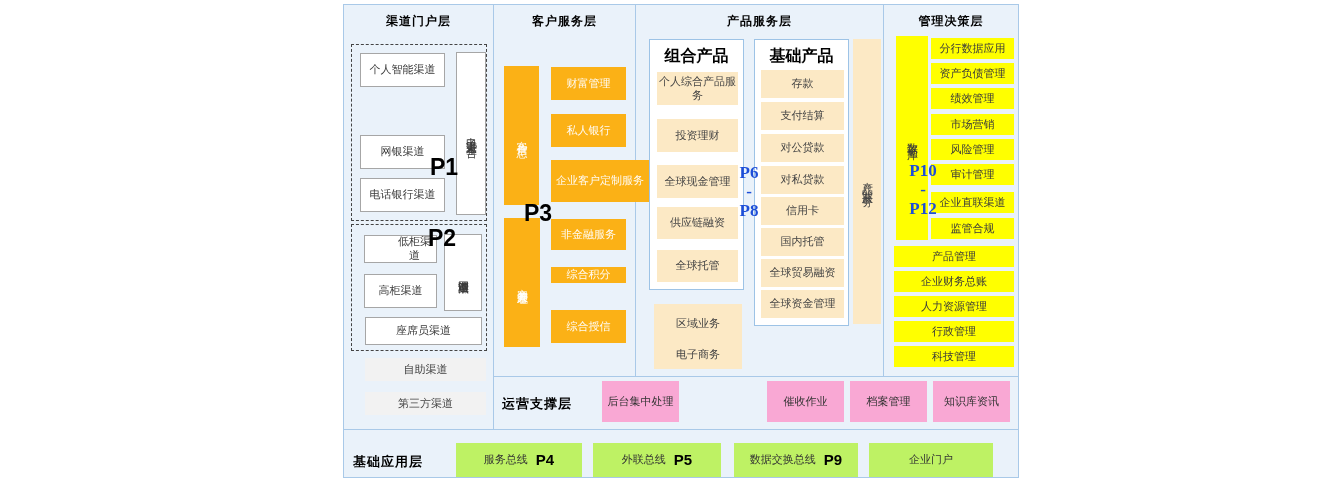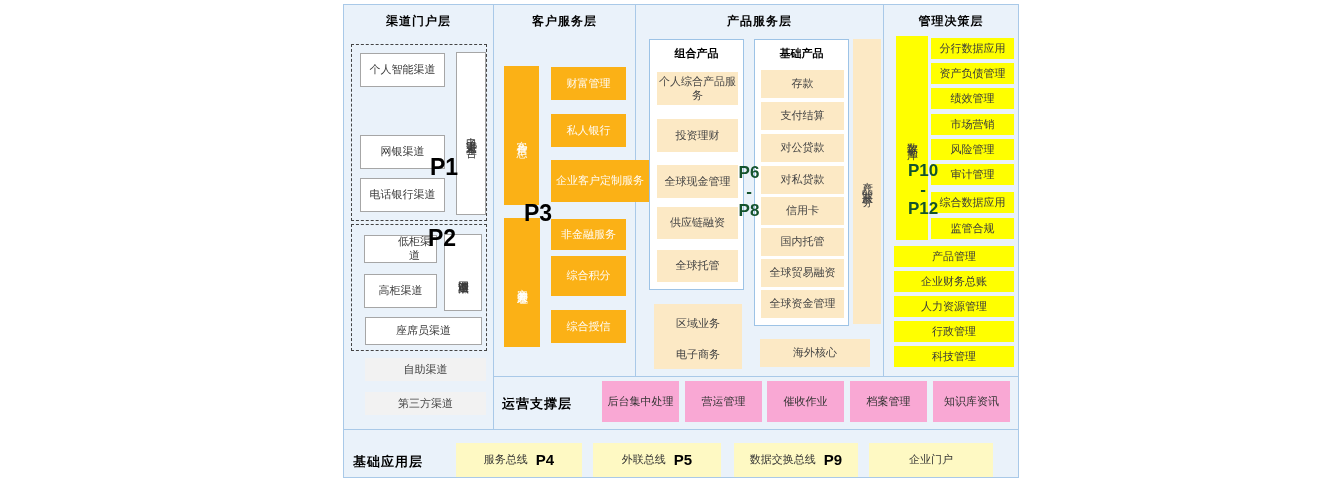--- a/index.html
+++ b/index.html
@@ -26,32 +26,32 @@
   .bx{
     position:absolute;box-sizing:border-box;display:flex;align-items:center;justify-content:center;
     font-size:11px;text-align:center;line-height:1.25;color:#3a3a3a;
   }
   .white{background:#fff;border:1px solid #A6A6A6;}
   .gray{background:#F2F2F2;color:#444;}
   .orange{background:#FBB116;color:rgba(255,255,255,0.95);}
   .cream{background:#FCE9C5;color:#444;}
   .yellow{background:#FFFF00;color:#3a3a3a;}
   .green{background:#f9a8d4;color:#333;}
-  .blue{background:#fef9c3;color:#333;}
+  .blue{background:#bef264;color:#333;}
   .dashed{position:absolute;border:1px dashed #444;box-sizing:border-box;}
   .vert{
     writing-mode:vertical-rl;text-orientation:upright;letter-spacing:2px;line-height:1;
   }
   .panel{position:absolute;background:#fff;border:1px solid #9DC3E6;box-sizing:border-box;}
-  .panel-title{position:absolute;top:6px;left:0;right:0;text-align:center;font-size:11px;font-weight:bold;color:#000;}
+  .panel-title{position:absolute;top:6px;left:0;right:0;text-align:center;font-size:16px;font-weight:bold;color:#000;}
   .plabel{
     position:absolute;font-size:23px;font-weight:bold;color:#000;z-index:3;line-height:1;
     white-space:nowrap;
   }
-  .prange{position:absolute;z-index:3;text-align:center;font-size:17px;font-weight:bold;color:#14532d;line-height:19px;}
+  .prange{position:absolute;z-index:3;text-align:center;font-size:17px;font-weight:bold;color:#1d4ed8;line-height:19px;font-family:Liberation Serif, serif;}
   .band-label{position:absolute;font-size:13px;font-weight:bold;color:#000;letter-spacing:1px;}
   .bus .p{font-size:15px;font-weight:bold;color:#000;margin-left:8px;}
 </style>
 </head>
 <body>
 
 <div class="diagram">
 
   <div class="region col-channel">
     <div class="layer-title">渠道门户层</div>
@@ -79,21 +79,21 @@
   <div class="region col-customer">
     <div class="layer-title">客户服务层</div>
 
     <div class="bx orange vert" style="left:10px;top:61px;width:35px;height:139px;">客户信息</div>
     <div class="bx orange vert" style="left:10px;top:213px;width:36px;height:129px;letter-spacing:1px;">客户关系管理</div>
 
     <div class="bx orange" style="left:57px;top:62px;width:75px;height:33px;">财富管理</div>
     <div class="bx orange" style="left:57px;top:109px;width:75px;height:33px;">私人银行</div>
     <div class="bx orange" style="left:57px;top:155px;width:98px;height:42px;">企业客户定制服务</div>
     <div class="bx orange" style="left:57px;top:214px;width:75px;height:31px;">非金融服务</div>
-    <div class="bx orange" style="left:57px;top:251px;width:75px;height:40px;text-align:center;">综合积分</div>
+    <div class="bx orange" style="left:57px;top:262px;width:75px;height:16px;text-align:center;">综合积分</div>
     <div class="bx orange" style="left:57px;top:305px;width:75px;height:33px;">综合授信</div>
 
     <div class="plabel" style="left:30px;top:197px;">P3</div>
   </div>
 
   <div class="region col-product">
     <div class="layer-title">产品服务层</div>
 
     <div class="panel" style="left:13px;top:34px;width:95px;height:251px;">
       <div class="panel-title">组合产品</div>
@@ -119,54 +119,52 @@
       <div class="bx cream" style="left:6px;top:157px;width:83px;height:28px;">信用卡</div>
       <div class="bx cream" style="left:6px;top:188px;width:83px;height:28px;">国内托管</div>
       <div class="bx cream" style="left:6px;top:219px;width:83px;height:28px;">全球贸易融资</div>
       <div class="bx cream" style="left:6px;top:250px;width:83px;height:28px;">全球资金管理</div>
     </div>
 
     <div class="bx cream vert" style="left:217px;top:34px;width:28px;height:285px;letter-spacing:3px;">产品公共服务</div>
 
     <div class="bx cream" style="left:18px;top:299px;width:88px;height:40px;text-align:right;">区域业务</div>
     <div class="bx cream" style="left:18px;top:336px;width:88px;height:28px;">电子商务</div>
-    <div class="bx cream" style="left:124px;top:334px;width:110px;height:28px;">海外核心</div>
   </div>
 
   <div class="region col-management">
     <div class="layer-title">管理决策层</div>
 
     <div class="bx yellow vert" style="left:12px;top:31px;width:32px;height:204px;">数据仓库</div>
 
     <div class="bx yellow" style="left:47px;top:33px;width:83px;height:21px;">分行数据应用</div>
     <div class="bx yellow" style="left:47px;top:58px;width:83px;height:21px;">资产负债管理</div>
     <div class="bx yellow" style="left:47px;top:83px;width:83px;height:21px;">绩效管理</div>
     <div class="bx yellow" style="left:47px;top:109px;width:83px;height:21px;">市场营销</div>
     <div class="bx yellow" style="left:47px;top:134px;width:83px;height:21px;">风险管理</div>
     <div class="bx yellow" style="left:47px;top:159px;width:83px;height:21px;">审计管理</div>
-    <div class="bx yellow" style="left:47px;top:187px;width:83px;height:21px;">综合数据应用</div>
+    <div class="bx yellow" style="left:47px;top:187px;width:83px;height:21px;">企业直联渠道</div>
     <div class="bx yellow" style="left:47px;top:213px;width:83px;height:21px;">监管合规</div>
 
     <div class="prange" style="left:14px;top:156px;width:50px;">
       <div>P10</div>
       <div>-</div>
       <div>P12</div>
     </div>
 
     <div class="bx yellow" style="left:10px;top:241px;width:120px;height:21px;">产品管理</div>
     <div class="bx yellow" style="left:10px;top:266px;width:120px;height:21px;">企业财务总账</div>
     <div class="bx yellow" style="left:10px;top:291px;width:120px;height:21px;">人力资源管理</div>
     <div class="bx yellow" style="left:10px;top:316px;width:120px;height:21px;">行政管理</div>
     <div class="bx yellow" style="left:10px;top:341px;width:120px;height:21px;">科技管理</div>
   </div>
 
   <div class="region band-ops">
     <div class="band-label" style="left:8px;top:18px;">运营支撑层</div>
     <div class="bx green" style="left:108px;top:4px;width:77px;height:41px;">后台集中处理</div>
-    <div class="bx green" style="left:191px;top:4px;width:77px;height:41px;">营运管理</div>
     <div class="bx green" style="left:273px;top:4px;width:77px;height:41px;">催收作业</div>
     <div class="bx green" style="left:356px;top:4px;width:77px;height:41px;">档案管理</div>
     <div class="bx green" style="left:439px;top:4px;width:77px;height:41px;">知识库资讯</div>
   </div>
 
   <div class="region band-base">
     <div class="band-label" style="left:9px;top:23px;">基础应用层</div>
 
     <div class="bx blue bus" style="left:112px;top:13px;width:126px;height:34px;">
       <span>服务总线</span>

